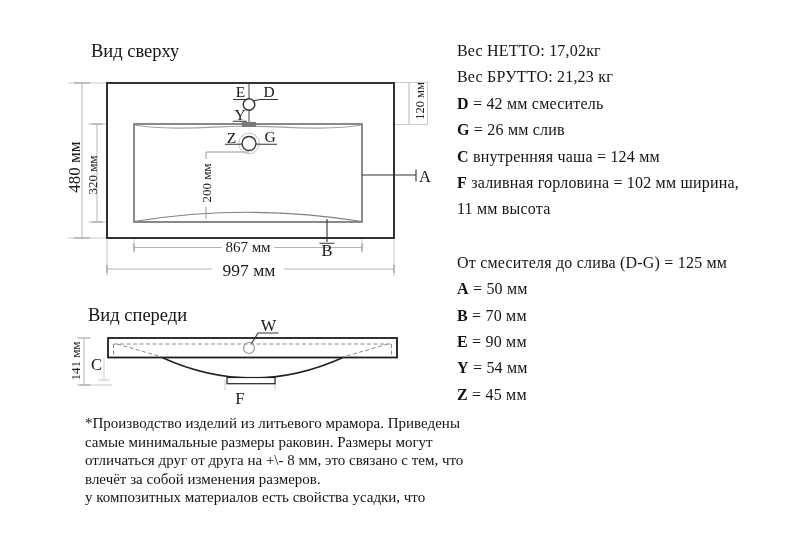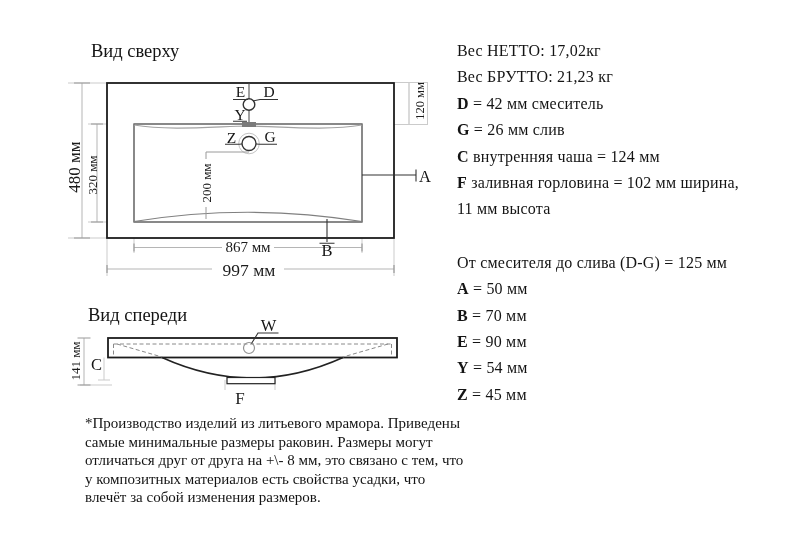--- a/index.html
+++ b/index.html
@@ -113,15 +113,15 @@
   <div><span class="b">B</span><span> = 70 мм</span></div>
   <div><span class="b">E</span><span> = 90 мм</span></div>
   <div><span class="b">Y</span><span> = 54 мм</span></div>
   <div><span class="b">Z</span><span> = 45 мм</span></div>
 </div>
 
 <div class="note">
   <div>*Производство изделий из литьевого мрамора. Приведены</div>
   <div>самые минимальные размеры раковин. Размеры могут</div>
   <div>отличаться друг от друга на +\- 8 мм, это связано с тем, что</div>
+  <div>влечёт за собой изменения размеров.</div>
   <div>у композитных материалов есть свойства усадки, что</div>
-  <div>влечёт за собой изменения размеров.</div>
 </div>
 
 </body></html>

